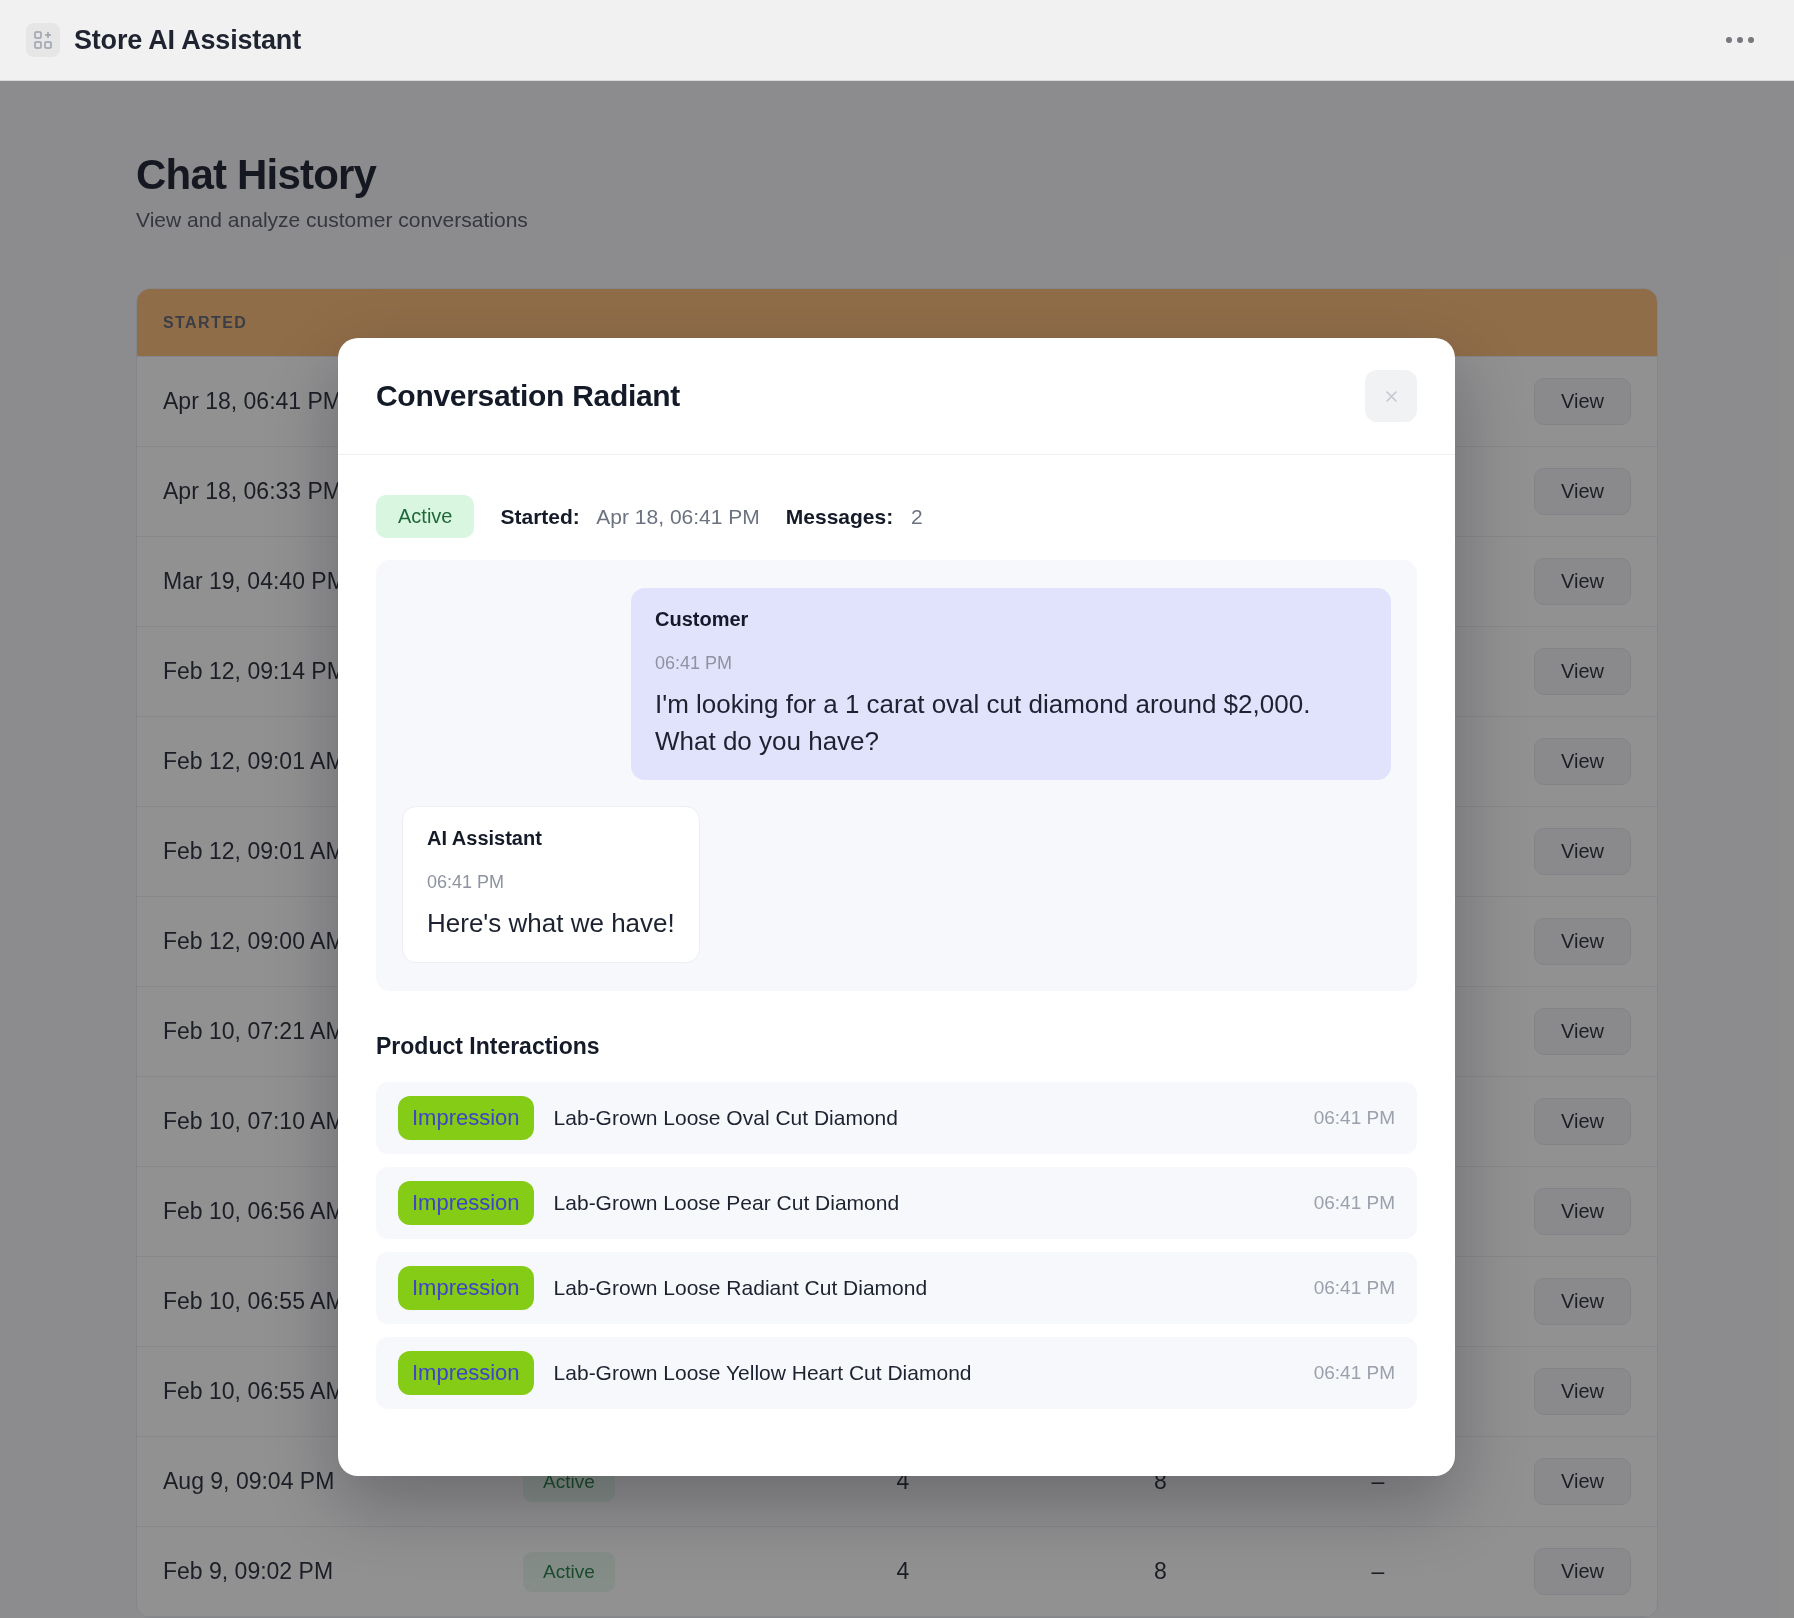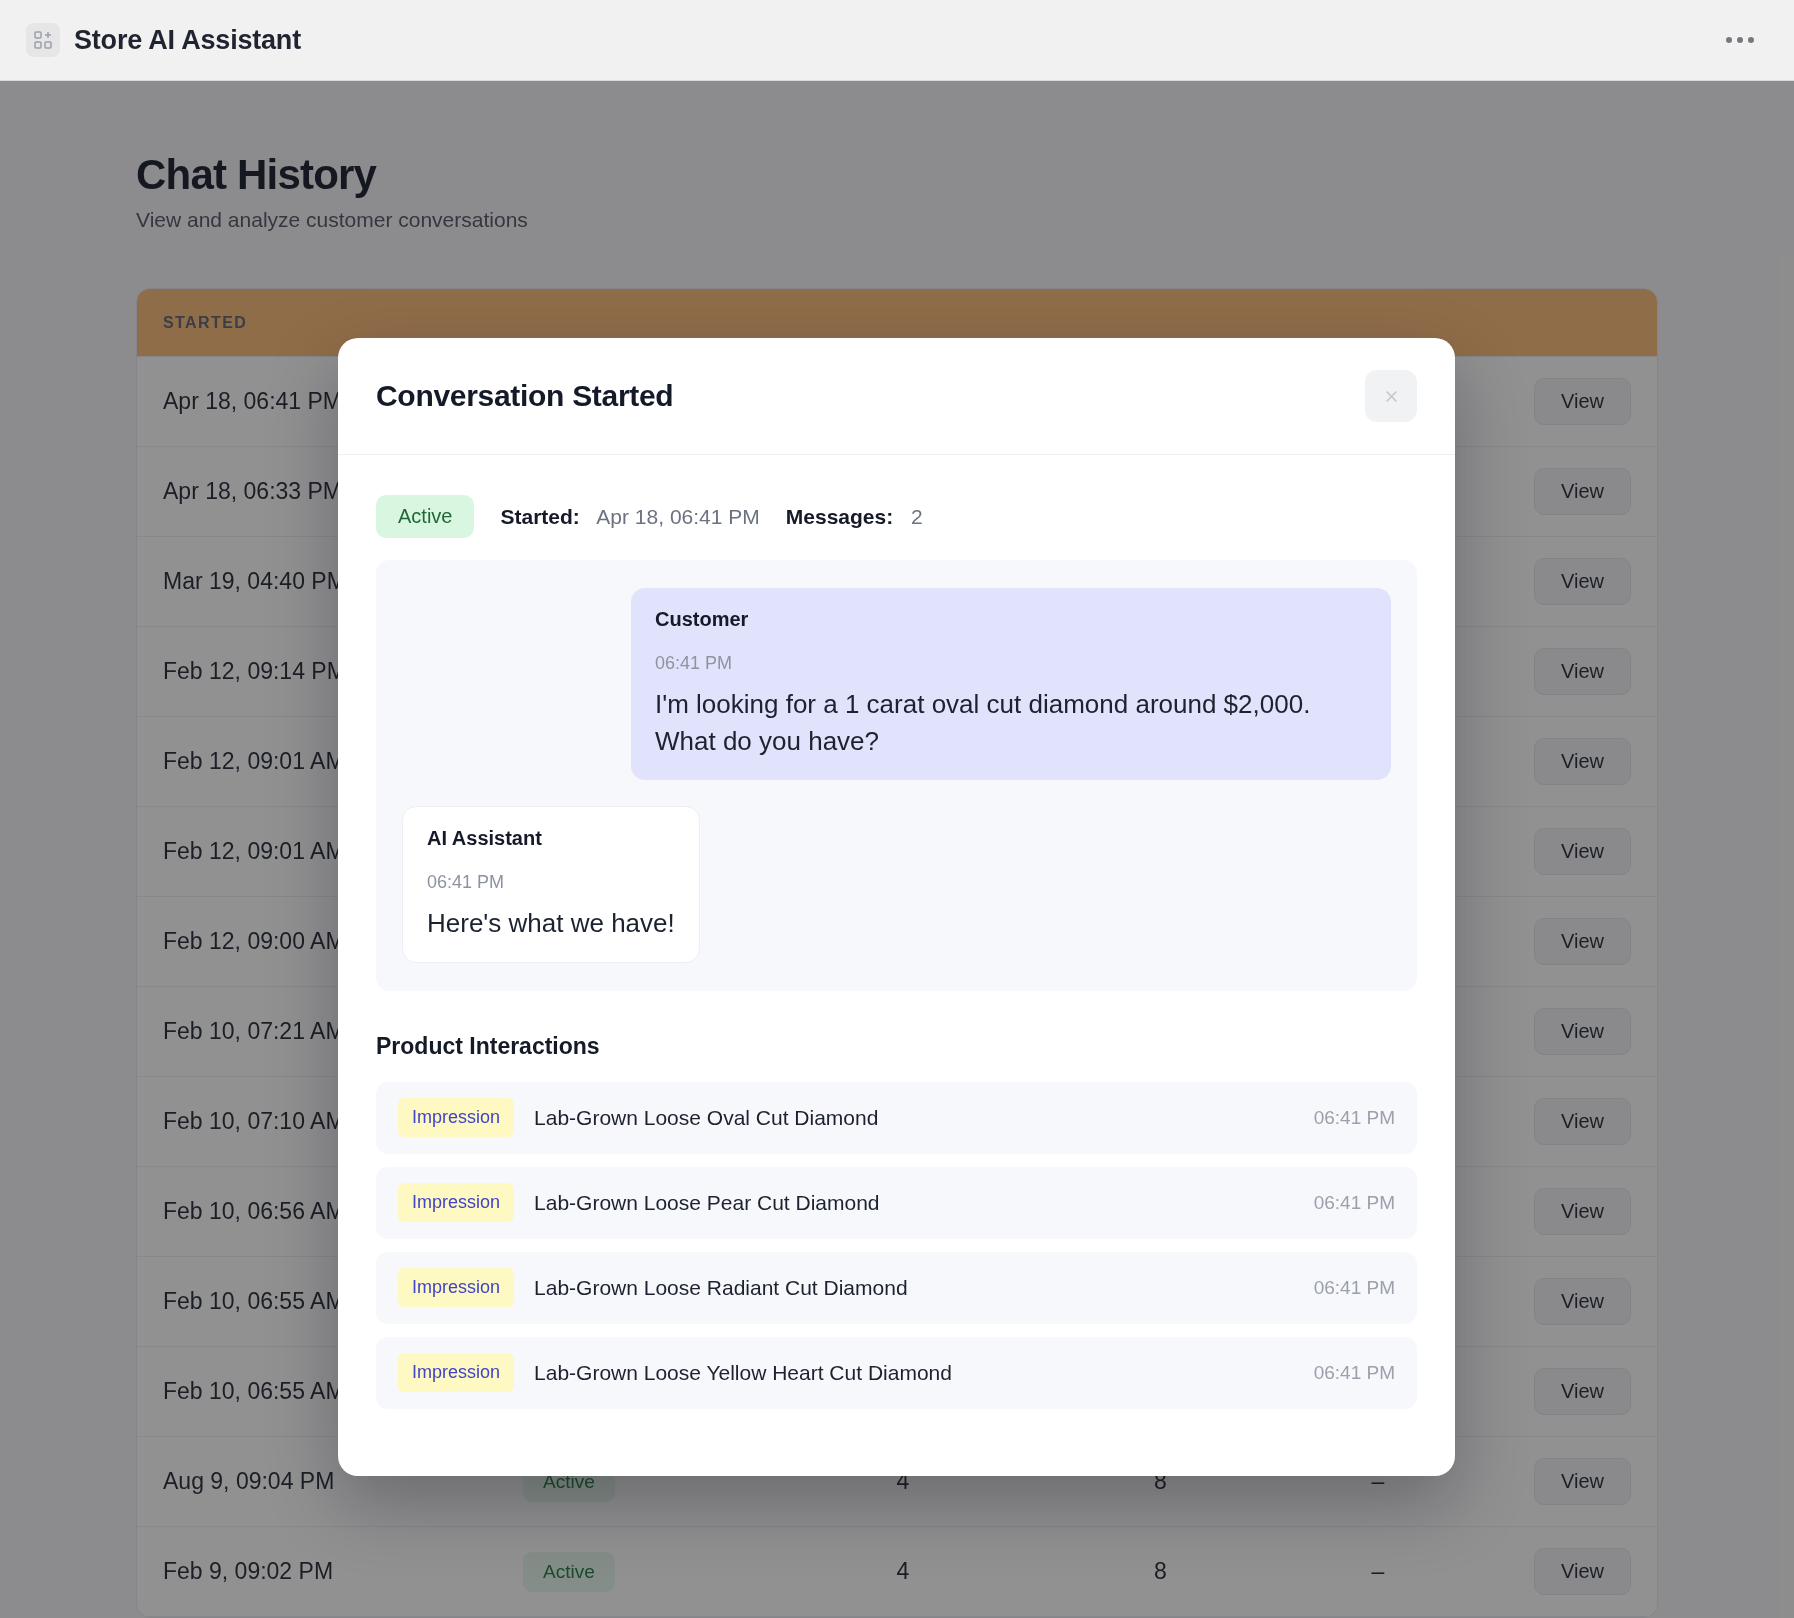--- a/index.html
+++ b/index.html
@@ -272,25 +272,25 @@
   .prod-row {
     background: #f7f8fb;
     border-radius: 12px;
     height: 72px;
     display: flex;
     align-items: center;
     padding: 0 22px;
     gap: 20px;
   }
   .tag-impression {
-    background: #fef9c3;
+    background: #84cc16;
     color: #4044c8;
-    font-size: 18px;
+    font-size: 22px;
     padding: 9px 14px;
-    border-radius: 6px;
+    border-radius: 12px;
     white-space: nowrap;
   }
   .prod-name {
     font-size: 21px;
     color: #1c2230;
   }
   .prod-time {
     margin-left: auto;
     font-size: 19px;
     color: #9aa0ac;
@@ -478,21 +478,21 @@
         </div>
     </div>
   </div>
 </div>
 
 <div class="overlay"></div>
 
 <div class="modal">
 
   <div class="modal-head">
-    <span class="modal-title">Conversation Started</span>
+    <span class="modal-title">Conversation Radiant</span>
     <button class="close-btn">
       <svg width="13" height="13" viewBox="0 0 13 13" fill="none" stroke="#c3c7cf" stroke-width="1.6" stroke-linecap="round">
         <path d="M2 2 L11 11 M11 2 L2 11"></path>
       </svg>
     </button>
   </div>
 
   <div class="modal-body">
 
     <div class="meta-row">

